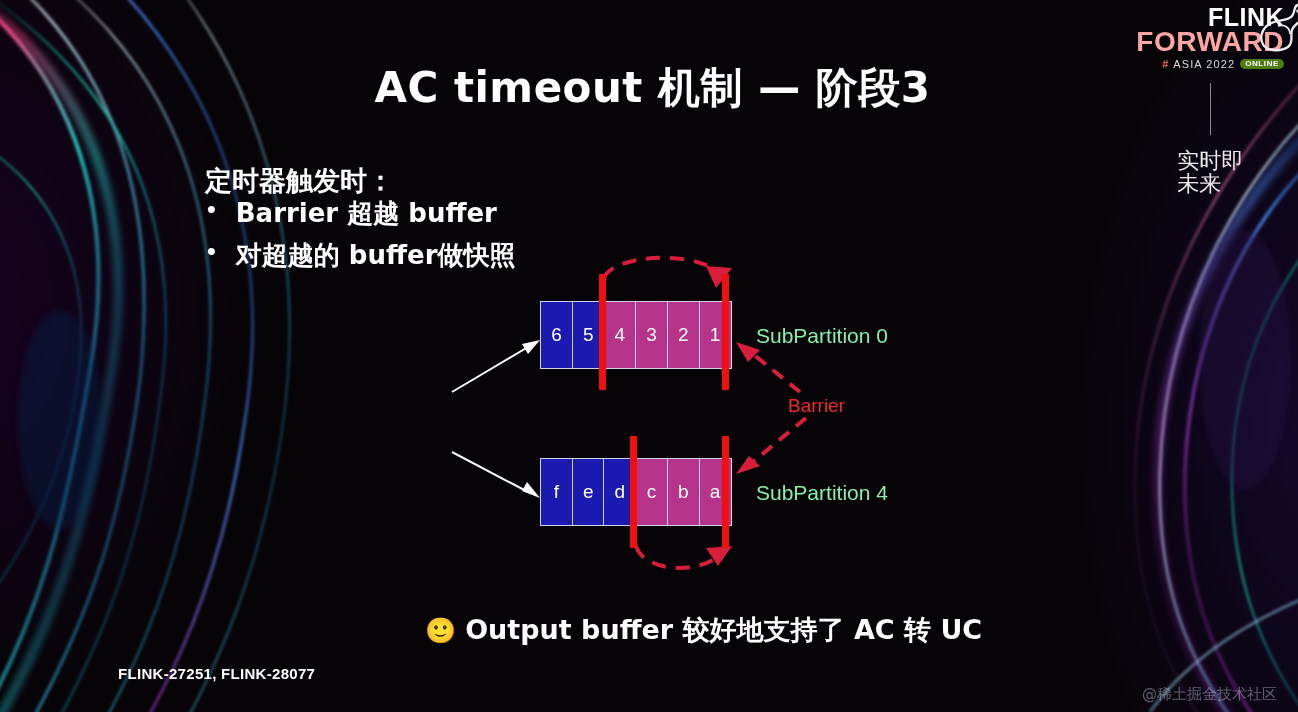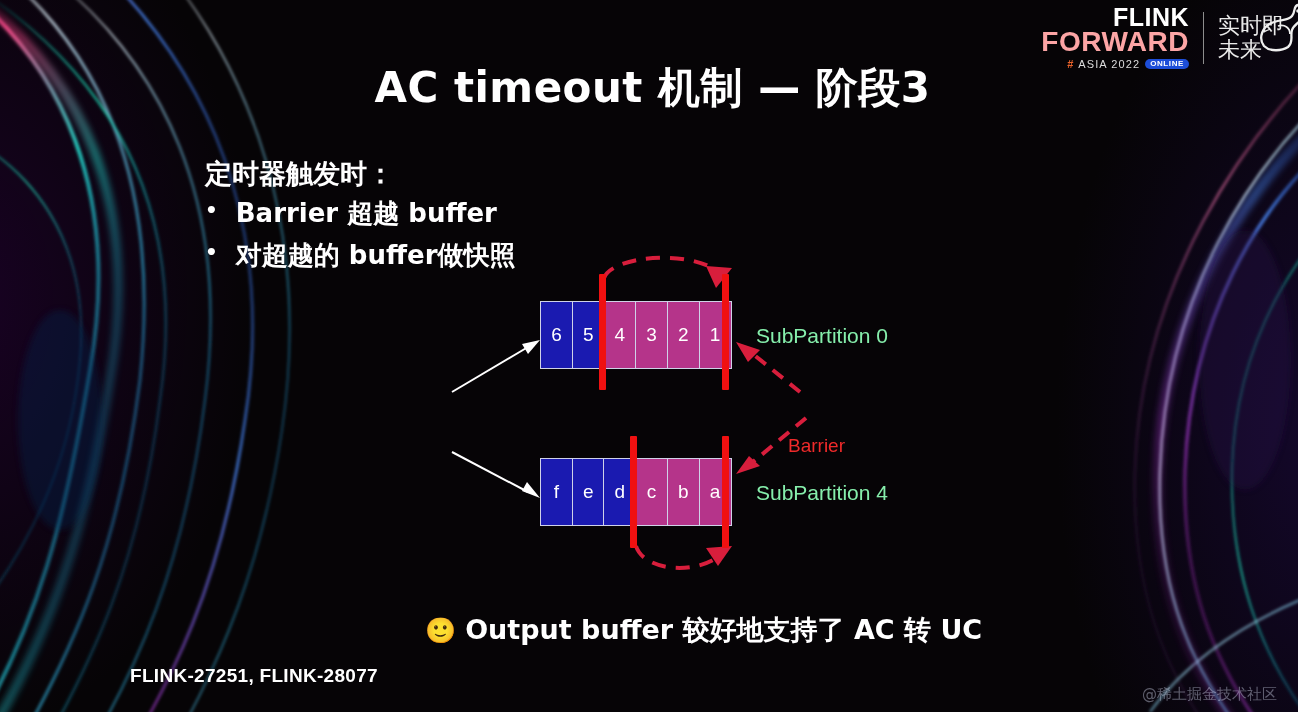--- a/index.html
+++ b/index.html
@@ -9,64 +9,64 @@
 
   
   .bgwrap{position:absolute;inset:0;overflow:hidden;}
   .bg-base{position:absolute;inset:0;
      background:
        radial-gradient(ellipse 420px 620px at -40px 300px, rgba(40,0,60,.55), rgba(0,0,0,0) 70%),
        radial-gradient(ellipse 380px 700px at 1330px 430px, rgba(30,10,70,.6), rgba(0,0,0,0) 72%),
        #060406;}
 
   
-  .logo{position:absolute;top:6px;right:14px;display:flex;align-items:center;gap:14px;}
+  .logo{position:absolute;top:6px;right:14px;display:flex;align-items:center;gap:14px;flex-direction:column;}
   .logo-left{display:flex;flex-direction:column;align-items:flex-end;line-height:.92;}
   .logo-l1{position:relative;font-weight:bold;font-size:25px;letter-spacing:.5px;color:#fff;}
   .logo-l2{font-weight:bold;font-size:28px;letter-spacing:.5px;color:#fca5a5;}
   .logo-sub{display:flex;align-items:center;gap:5px;margin-top:4px;}
   .logo-hash{color:#e8622a;font-size:11px;font-weight:bold;}
   .logo-asia{color:#dcdcdc;font-size:11px;letter-spacing:1.1px;}
-  .logo-online{background:#1d4ed8;color:#fff;font-size:8px;font-weight:bold;letter-spacing:.6px;
+  .logo-online{background:#4d7c0f;color:#fff;font-size:8px;font-weight:bold;letter-spacing:.6px;
                padding:1.5px 5px;border-radius:8px;}
   .logo-squirrel{position:absolute;right:-26px;top:-4px;}
   .logo-div{width:1px;height:52px;background:#8d8d8d;}
   .logo-cn{color:#e9e9e9;font-size:22px;line-height:1.05;font-weight:400;
            font-family:"DejaVu Sans",sans-serif;text-align:left;}
 
   
   .title{position:absolute;left:7px;right:0;top:60px;text-align:center;color:#fff;
          font-size:42px;font-weight:bold;letter-spacing:.5px;font-family:"DejaVu Sans",sans-serif;}
-  .lead{position:absolute;left:205px;top:156px;color:#fff;font-size:27px;font-weight:bold;
+  .lead{position:absolute;left:205px;top:163px;color:#fff;font-size:27px;font-weight:bold;
         font-family:Liberation Serif, serif;}
   .bullets{position:absolute;left:205px;top:196px;color:#fff;font-size:26px;font-weight:bold;
            font-family:"DejaVu Sans",sans-serif;}
   .bullet{display:flex;align-items:flex-start;gap:18px;margin-bottom:7px;}
   .bullet .dot{font-size:20px;line-height:1.45;}
   .footnote{position:absolute;left:425px;top:612px;color:#fff;font-size:27px;font-weight:bold;
             font-family:"DejaVu Sans",sans-serif;display:flex;align-items:center;gap:9px;}
   .emoji{font-size:25px;}
-  .tickets{position:absolute;left:130px;top:665px;color:#fff;font-size:19px;font-weight:bold;
+  .tickets{position:absolute;left:118px;top:665px;color:#fff;font-size:15px;font-weight:bold;
            letter-spacing:.3px;}
   .watermark{position:absolute;right:21px;bottom:8px;color:rgba(210,215,235,.42);font-size:15px;
              font-family:"DejaVu Sans",sans-serif;}
 
   
   .diagram{position:absolute;left:0;top:0;width:1298px;height:712px;}
   .task{position:absolute;left:333px;top:357px;width:125px;height:125px;border-radius:50%;
         background:#1d1db4;border:1.5px solid #b9b9e8;color:#fff;font-size:19px;
         display:flex;align-items:center;justify-content:center;}
   .row{position:absolute;display:flex;}
   .cell{width:31px;height:66px;border:1.3px solid #cfd2e8;margin-right:-1.3px;
         display:flex;align-items:center;justify-content:center;color:#fff;font-size:19px;}
   .cell.blue{background:#1a1ab0;}
   .cell.mag{background:#b5348a;}
   .barrier{position:absolute;width:7px;background:#f01010;border-radius:1px;}
   .splabel{position:absolute;color:#86efac;font-size:21px;}
-  .barlabel{position:absolute;color:#ef2a2a;font-size:19px;margin-top:40px;}
+  .barlabel{position:absolute;color:#ef2a2a;font-size:19px;}
   svg.ov{position:absolute;left:0;top:0;width:1298px;height:712px;pointer-events:none;}
 </style>
 </head>
 <body>
 
 <div id="slide">
 
   <div class="bgwrap">
     <div class="bg-base"></div>
     <svg class="ov" viewBox="0 0 1298 712">

